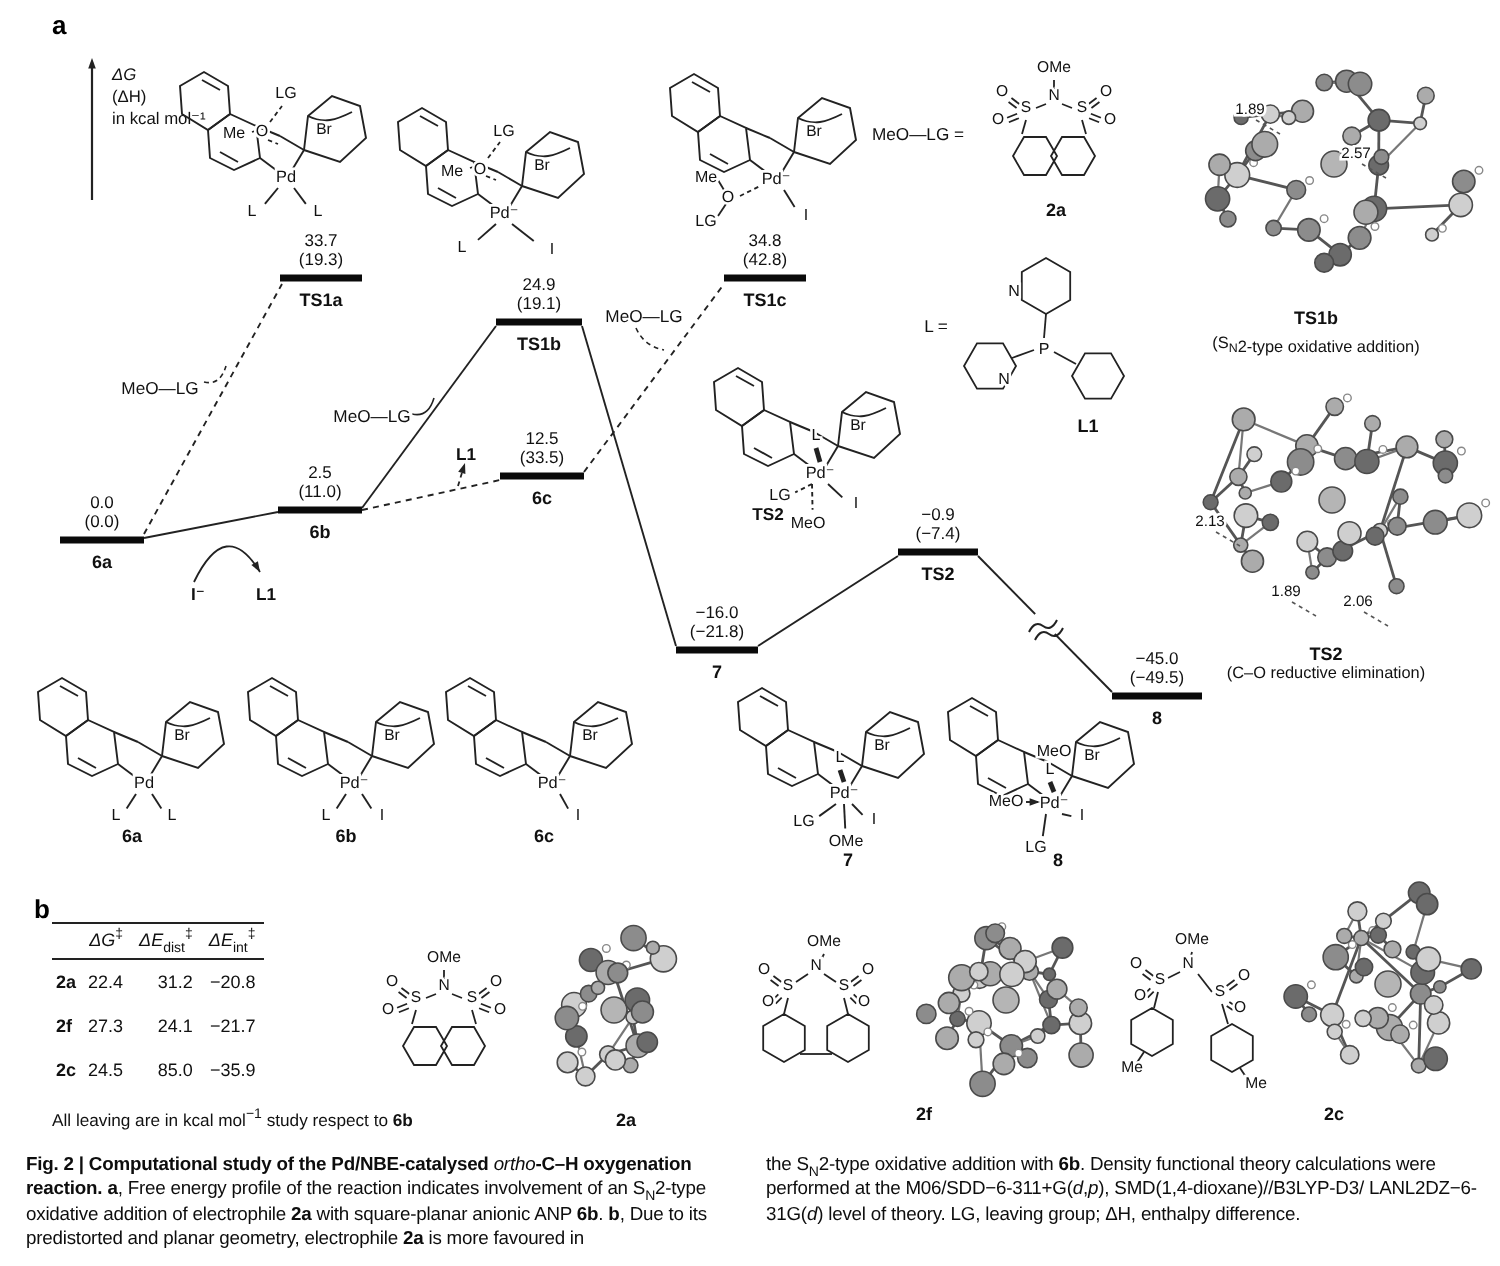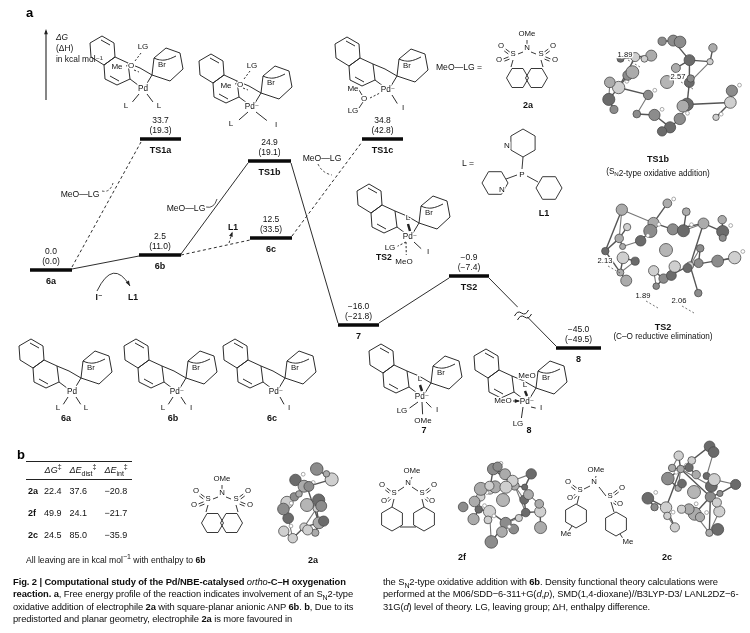--- a/index.html
+++ b/index.html
@@ -5,21 +5,21 @@
   html,body{margin:0;padding:0;background:#fff;}
   .fig{position:relative;width:750px;height:633px;background:#fff;overflow:hidden;
        font-family:"Liberation Sans","DejaVu Sans",sans-serif;color:#111;}
   .panel-label{position:absolute;font-size:13px;font-weight:bold;color:#000;}
   svg text{font-family:"Liberation Sans","DejaVu Sans",sans-serif;fill:#111;}
   .tbl-wrap{position:absolute;left:26px;top:461px;}
   table{border-collapse:collapse;font-size:9px;}
   thead th{border-top:1.1px solid #222;border-bottom:1.1px solid #222;font-weight:normal;
            padding:3px 4px 4px 4px;text-align:right;}
   tbody th{font-weight:bold;text-align:left;padding:6px 2px 6px 2px;}
-  tbody td{padding:6px 4px;text-align:left;}
+  tbody td{padding:6px 4px;text-align:right;}
   .footnote{position:absolute;left:26px;top:555px;font-size:8.6px;width:230px;}
   .cap{position:absolute;top:576px;font-size:9.4px;line-height:12.3px;color:#0d0d0d;
        text-align:left;letter-spacing:-0.1px;}
   .cap-l{left:13px;width:362px;}
   .cap-r{left:383px;width:356px;}
   .b{font-weight:bold;} .i{font-style:italic;} .bi{font-weight:normal;font-style:italic;}
   sub,sup{font-size:7px;line-height:0;}
 </style>
 </head>
 <body>
@@ -860,35 +860,35 @@
             <th></th>
             <th><span class="i">ΔG</span><sup>‡</sup></th>
             <th><span class="i">ΔE</span><sub>dist</sub><sup>‡</sup></th>
             <th><span class="i">ΔE</span><sub>int</sub><sup>‡</sup></th>
           </tr>
         </thead>
       <tbody id="tbody">
           <tr>
             <th>2a</th>
             <td>22.4</td>
-            <td>37.6</td>
+            <td>31.2</td>
             <td>−20.8</td>
           </tr>
           <tr>
             <th>2f</th>
-            <td>49.9</td>
+            <td>27.3</td>
             <td>24.1</td>
             <td>−21.7</td>
           </tr>
           <tr>
             <th>2c</th>
             <td>24.5</td>
             <td>85.0</td>
             <td>−35.9</td>
           </tr>
         </tbody>
     </table>
   </div>
-  <div class="footnote" id="footnote"><span>All leaving are in kcal mol</span><sup>−1</sup><span> with enthalpy to </span><span class="b">6b</span></div>
+  <div class="footnote" id="footnote"><span>All leaving are in kcal mol</span><sup>−1</sup><span> study respect to </span><span class="b">6b</span></div>
 
   <div class="cap cap-l" id="capL"><span class="b">Fig. 2 | Computational study of the Pd/NBE-catalysed </span><span class="bi">ortho</span><span class="b">-C–H oxygenation reaction. </span><span class="b">a</span><span>, Free energy profile of the reaction indicates involvement of an S</span><sub>N</sub><span>2-type oxidative addition of electrophile </span><span class="b">2a</span><span> with square-planar anionic ANP </span><span class="b">6b</span><span>. </span><span class="b">b</span><span>, Due to its predistorted and planar geometry, electrophile </span><span class="b">2a</span><span> is more favoured in</span></div>
   <div class="cap cap-r" id="capR"><span>the S</span><sub>N</sub><span>2-type oxidative addition with </span><span class="b">6b</span><span>. Density functional theory calculations were performed at the M06/SDD−6-311+G(</span><span class="i">d</span><span>,</span><span class="i">p</span><span>), SMD(1,4-dioxane)//B3LYP-D3/ LANL2DZ−6-31G(</span><span class="i">d</span><span>) level of theory. LG, leaving group; ΔH, enthalpy difference.</span></div>
 </div>
 
 </body></html>

